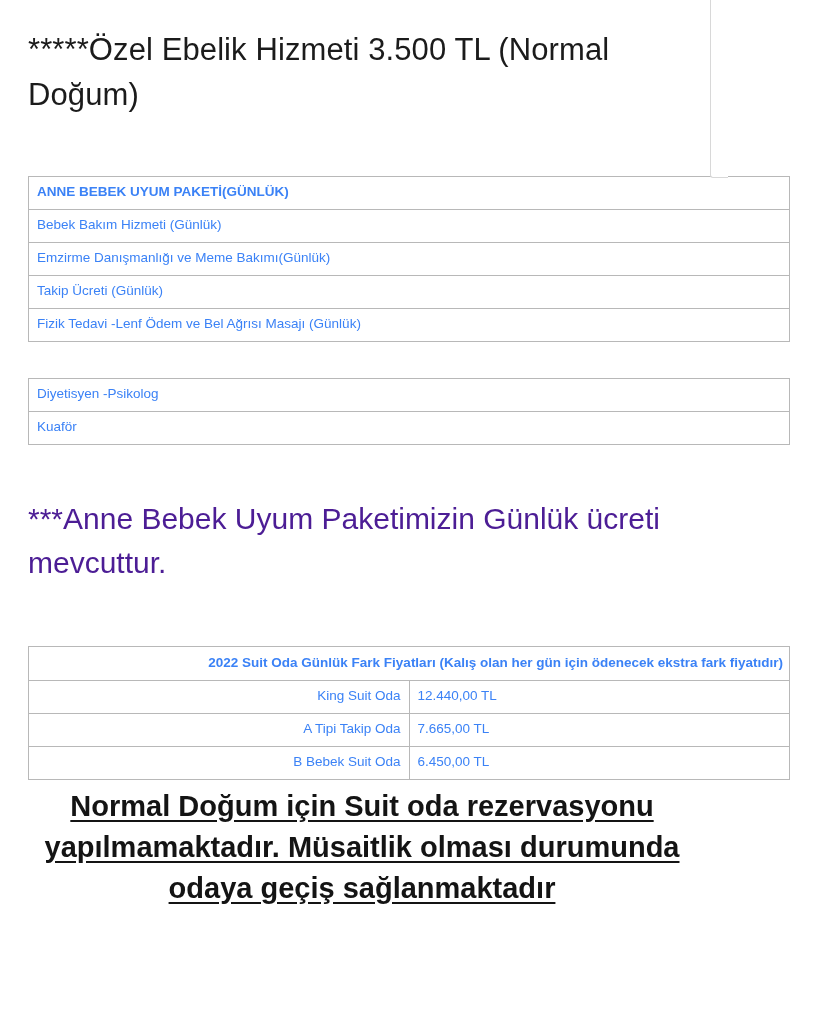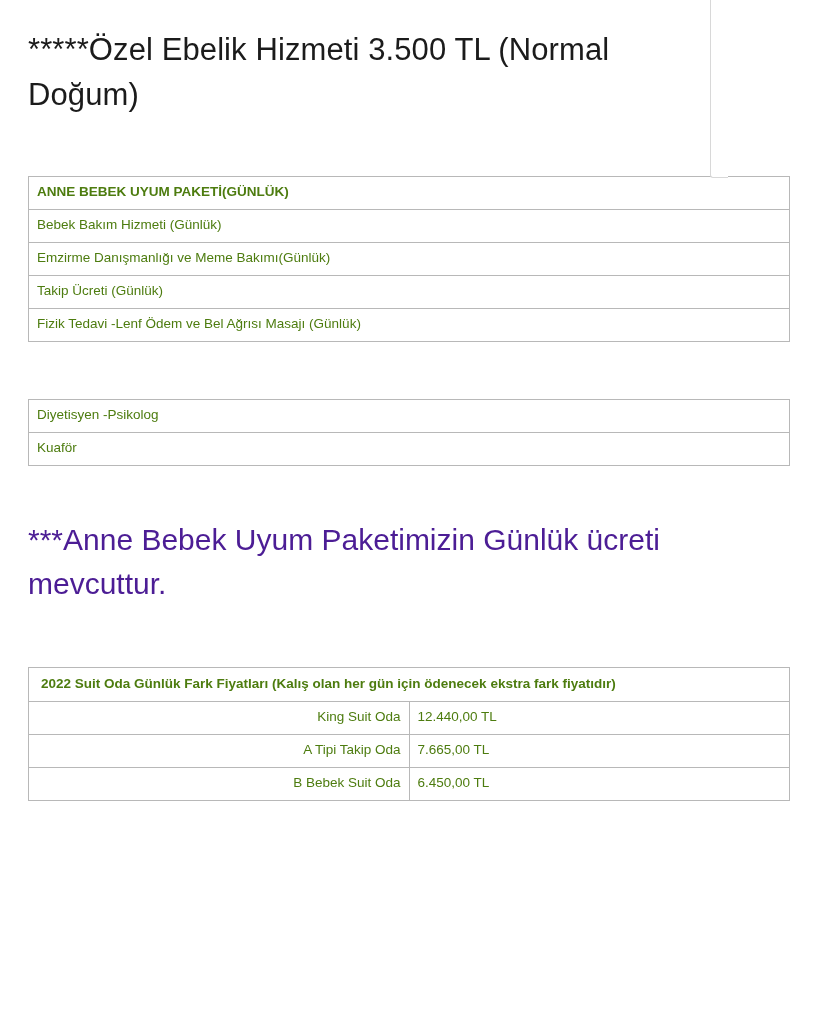--- a/index.html
+++ b/index.html
@@ -41,49 +41,49 @@
     width: 762px;
     table-layout: fixed;
     background: #fff;
   }
   .doc-table td, .doc-table th {
     border: 1px solid #b8b8b8;
     padding: 6px 8px 7px 8px;
     font-size: 13.5px;
     font-weight: 400;
     text-align: left;
-    color: #4d7c0f;
+    color: #3b82f6;
     line-height: 1.2;
     vertical-align: middle;
     height: 19px;
   }
   .doc-table th {
     font-weight: 700;
   }
 
   .table-block-1 { margin-top: 58px; }
-  .table-block-2 { margin-top: 57px; }
+  .table-block-2 { margin-top: 36px; }
   .table-block-3 { margin-top: 60px; }
 
   
   .mid-note {
     font-size: 30px;
     font-weight: 400;
     line-height: 1.48;
     color: #4c1d95;
     margin-top: 52px;
     max-width: 760px;
   }
 
   
   .price-table th.price-title {
-    text-align: left;
+    text-align: right;
     font-size: 13.5px;
     font-weight: 700;
-    padding: 7px 12px;
+    padding: 7px 6px;
   }
   .price-table td.label-col {
     width: 178px;
     text-align: right;
   }
 
   
   .bottom-note {
     margin-top: 6px;
     text-align: center;
@@ -165,14 +165,15 @@
         <td class="label-col">A Tipi Takip Oda</td>
         <td>7.665,00 TL</td>
       </tr>
       <tr>
         <td class="label-col">B Bebek Suit Oda</td>
         <td>6.450,00 TL</td>
       </tr>
     </tbody>
   </table>
 
+  <p class="bottom-note">Normal Doğum için Suit oda rezervasyonu yapılmamaktadır. Müsaitlik olması durumunda odaya geçiş sağlanmaktadır</p>
 
 </div>
 
 </body></html>

